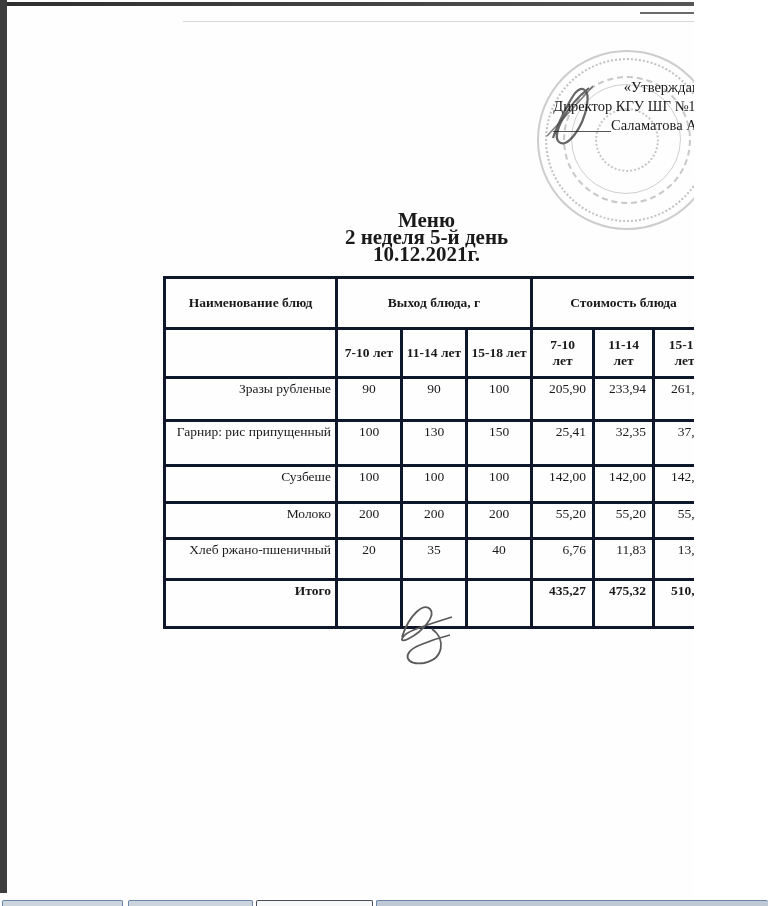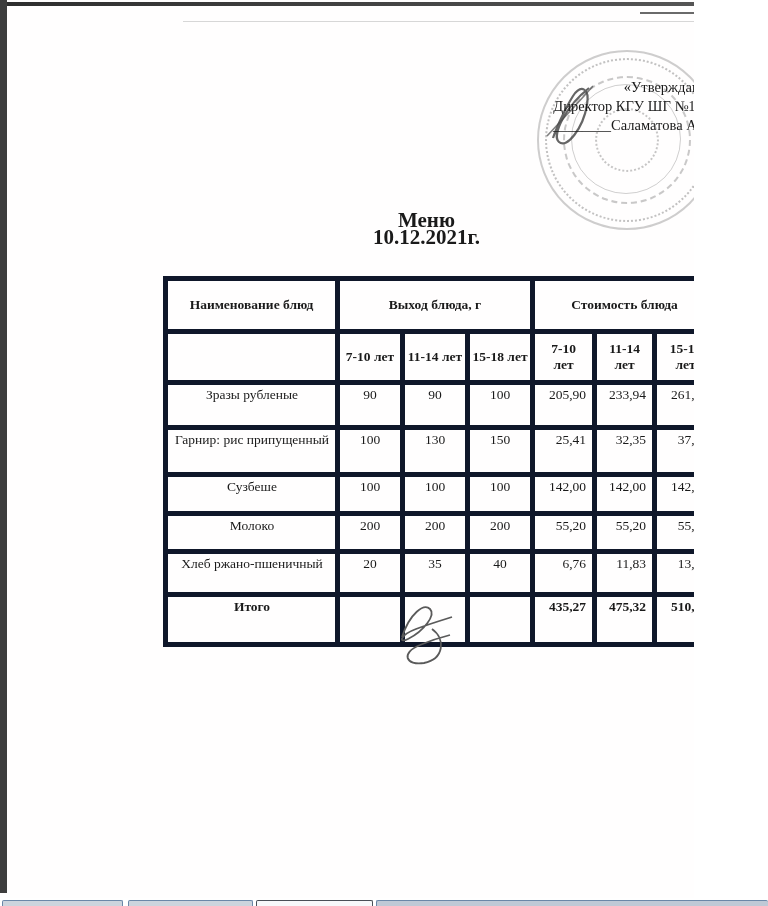--- a/index.html
+++ b/index.html
@@ -22,27 +22,27 @@
   .ring.r3{left:26px;top:26px;width:124px;height:124px;border:2px dashed rgba(120,120,120,.40);}
   .ring.r4{left:34px;top:34px;width:108px;height:108px;border:1px solid rgba(130,130,130,.38);}
   .ring.r5{left:58px;top:58px;width:60px;height:60px;border:2px dotted rgba(120,120,120,.42);}
   .stamp svg{position:absolute;left:0;top:0;}
 
   .approval{position:absolute;top:78px;right:-16px;text-align:right;font-size:14.5px;line-height:19px;white-space:nowrap;}
 
   .doc-title{position:absolute;left:163px;top:212px;width:527px;text-align:center;font-weight:bold;font-size:21px;line-height:17px;}
 
   table.menu{position:absolute;left:163px;top:276px;border-collapse:collapse;table-layout:fixed;font-size:13.5px;width:551px;}
-  table.menu th,table.menu td{border:5px solid #0f172a;overflow:hidden;}
+  table.menu th,table.menu td{border:3px solid #0f172a;overflow:hidden;}
   table.menu th{font-weight:bold;text-align:center;vertical-align:middle;}
   tr.h1 th{height:46px;font-size:13.5px;}
   tr.h2 th{height:44px;}
   tr.h2 th.out{white-space:nowrap;padding:0 1px;}
   tr.h2 th.cost{padding:0 7px;line-height:16px;}
-  td.name{text-align:center;padding:2px 4px 0 5px;vertical-align:top;}
+  td.name{text-align:right;padding:2px 4px 0 5px;vertical-align:top;}
   td.g{text-align:center;vertical-align:top;padding-top:2px;}
   td.c{text-align:right;vertical-align:top;padding:2px 6px 0 0;margin-top:8px;}
   tr.r1 td{height:37px;} tr.r2 td{height:39px;} tr.r3 td{height:31px;}
   tr.r4 td{height:30px;} tr.r5 td{height:35px;} tr.rt td{height:42px;}
   tr.rt td{font-weight:bold;}
 
   .sig-roles{position:absolute;left:278px;top:615px;font-size:14px;line-height:19px;}
   .sig-names{position:absolute;left:497px;top:615px;font-size:14px;line-height:19px;}
   .sig-mid{position:absolute;left:380px;top:595px;}
 
@@ -75,20 +75,21 @@
   </div>
 
   <div class="approval">
     <div>«Утверждаю»</div>
     <div>Директор КГУ ШГ №144</div>
     <div>________Саламатова А.К</div>
   </div>
 
   <div class="doc-title">
     <div>Меню</div>
+    <div>2 неделя 5-й день</div>
     <div>10.12.2021г.</div>
   </div>
 
   <table class="menu">
     <colgroup>
       <col style="width:172px">
         <col style="width:65px">
         <col style="width:65px">
         <col style="width:65px">
       <col style="width:62px">

